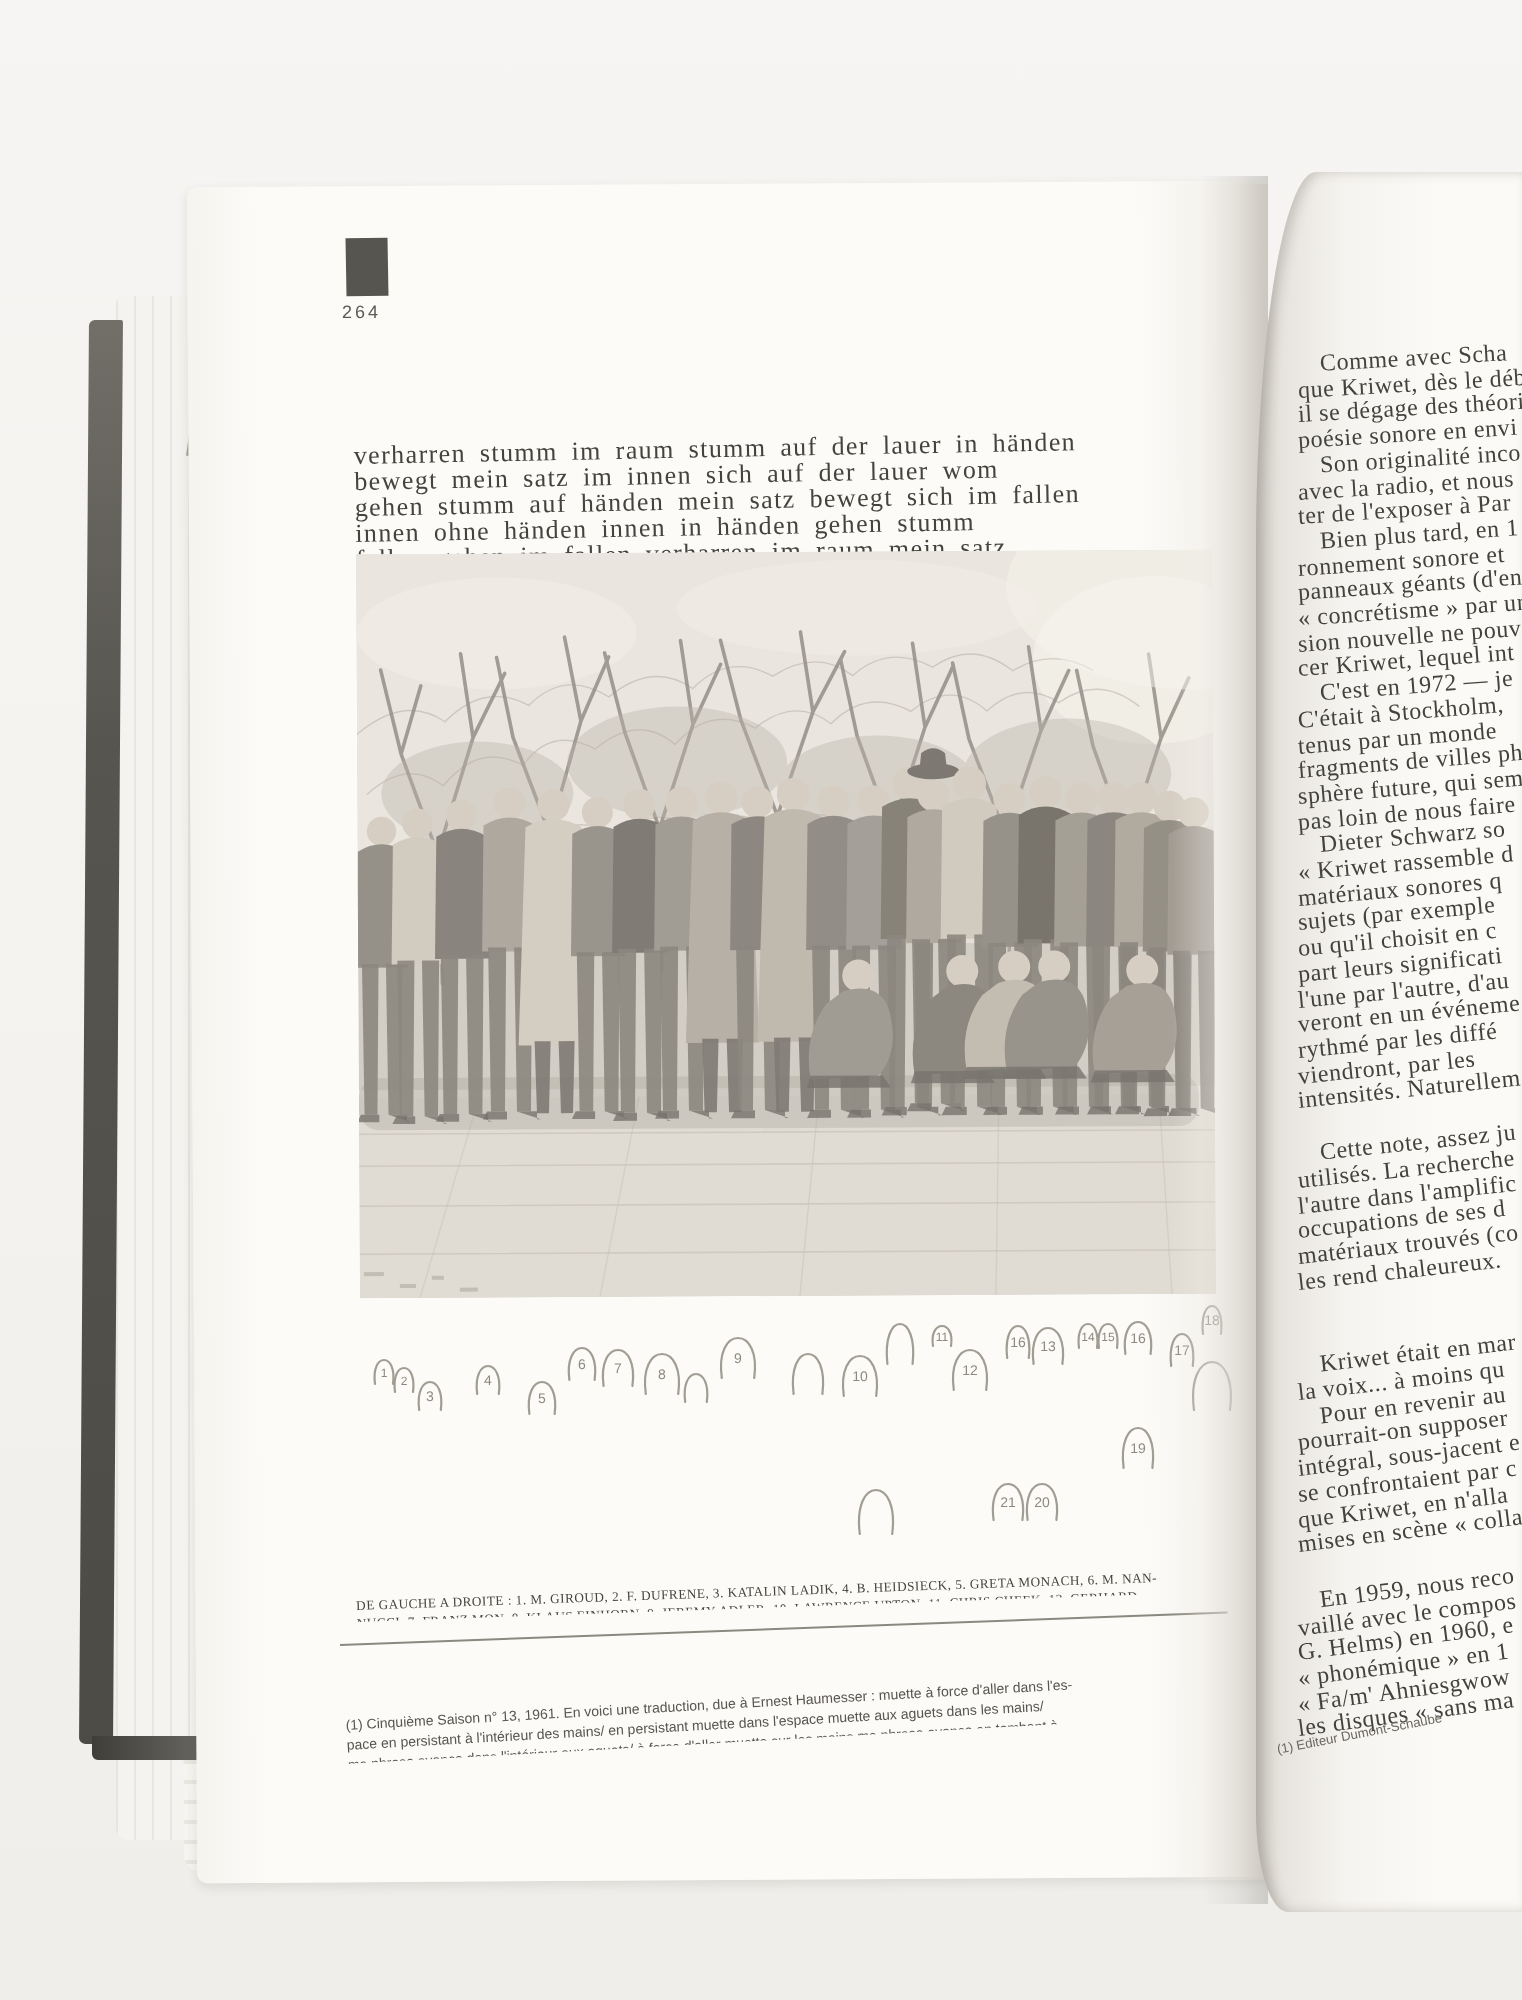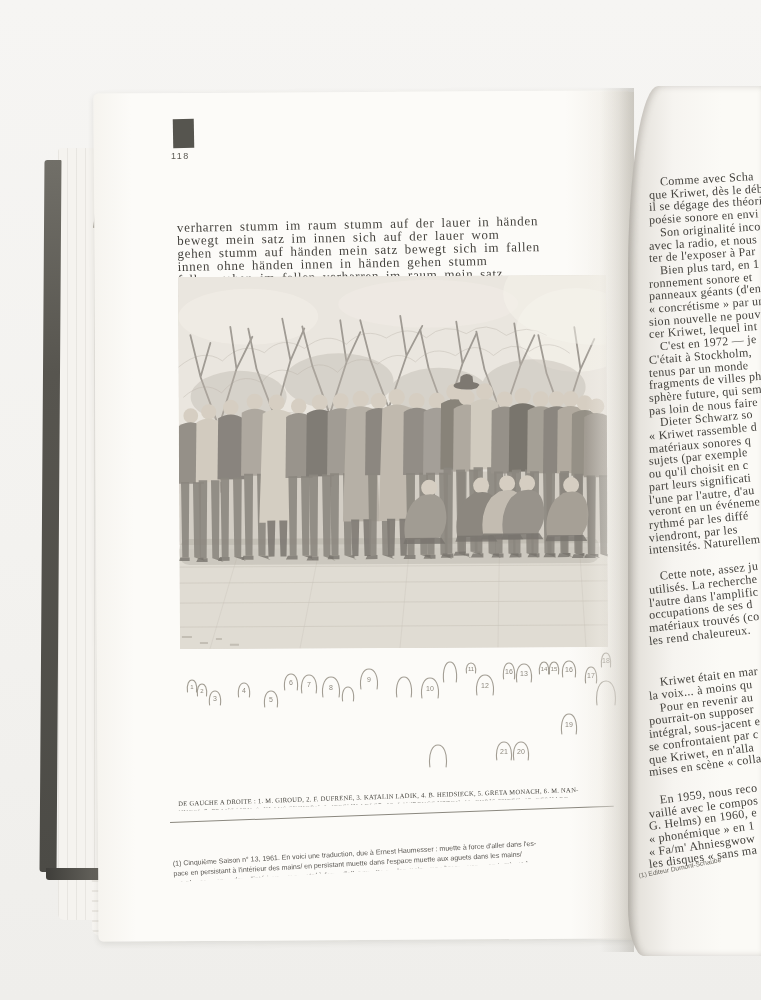--- a/index.html
+++ b/index.html
@@ -72,21 +72,21 @@
   <div class="edge-mark" style="left:114px;top:209px;width:2px;height:13px;transform:rotate(6deg);"></div>
   <div class="cover-strip"></div>
   <div class="cover-foot"></div>
   <div class="bottom-edges"></div>
   <div class="left-page"></div>
   <div class="right-page"></div>
   <div class="edge-fade"></div>
   <div class="gutter-shadow"></div>
 
   <div class="marker-square"></div>
-  <div class="page-num">118</div>
+  <div class="page-num">264</div>
 
   <div class="poem">
     
   <div class="poem-line">verharren stumm im raum stumm auf der lauer in händen</div><div class="poem-line">bewegt mein satz im innen sich auf der lauer wom</div><div class="poem-line">gehen stumm auf händen mein satz bewegt sich im fallen</div><div class="poem-line">innen ohne händen innen in händen gehen stumm</div><div class="poem-line">fallen gehen im fallen verharren im raum mein satz</div><div class="poem-line">auf der lauer im fallen mein satz vom gehen stumm</div><div class="poem-line">auf der lauer im fallen mein satz vom gehen stumm (1)</div></div>
 
   <div class="photo-wrap">
     <svg width="428" height="372" viewBox="0 0 428 372">
       <rect width="428" height="372" fill="#dedad2"></rect>
       <g>
         <rect width="428" height="165" fill="#e7e3db"></rect>

